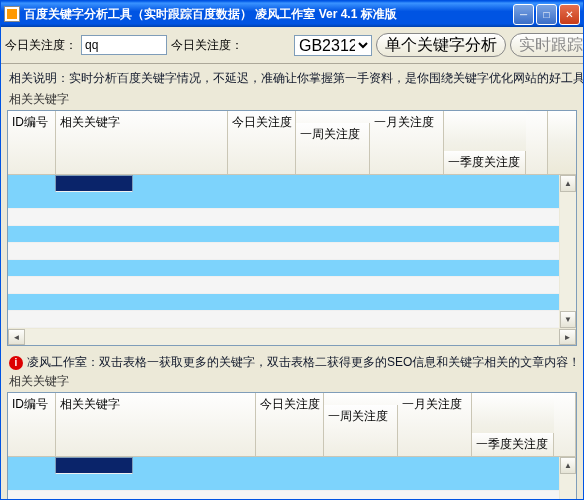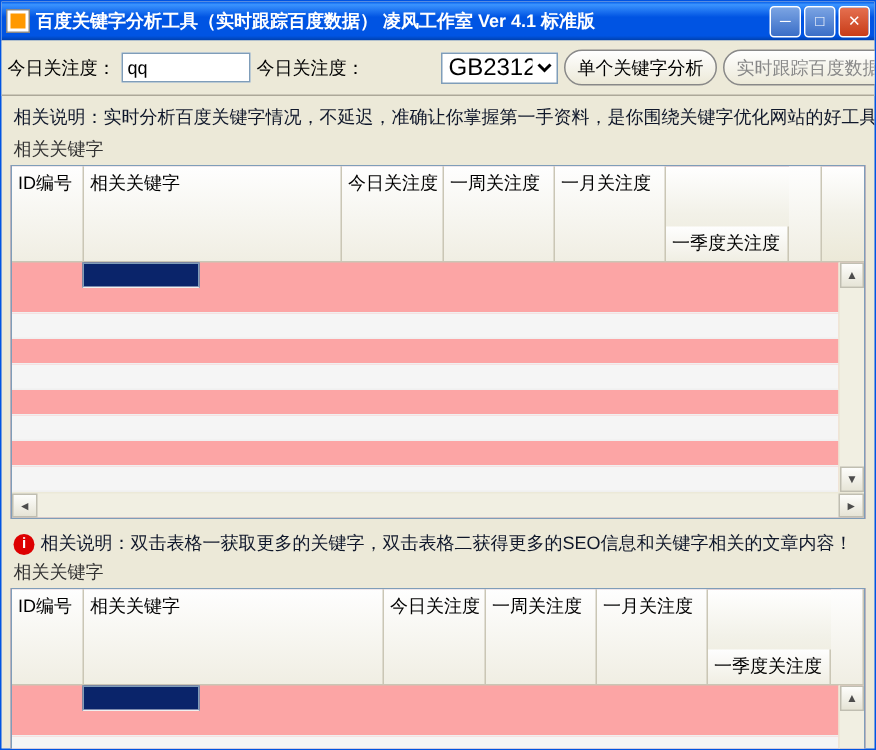--- a/index.html
+++ b/index.html
@@ -9,47 +9,47 @@
 .titlebar .icon::after { content: ""; position: absolute; inset: 2px; background: #f90; }
 .titlebar .title { flex: 1; font-weight: bold; font-size: 12px; white-space: nowrap; overflow: hidden; }
 .titlebar .btns { display: flex; gap: 2px; }
 .winbtn { width: 21px; height: 21px; background: linear-gradient(to bottom, #7ba4e3, #3a6ec7); border: 1px solid #fff; border-radius: 3px; color: #fff; display: flex; align-items: center; justify-content: center; font-size: 10px; cursor: pointer; }
 .winbtn.close { background: linear-gradient(to bottom, #e57050, #c83c18); }
 .toolbar { background: #ece9d8; padding: 6px 4px; display: flex; align-items: center; gap: 4px; border-bottom: 1px solid #aca899; }
 .toolbar label { white-space: nowrap; }
 .txt { border: 1px solid #7f9db9; background: #fff; height: 20px; padding: 0 3px; font-size: 12px; }
 .kw { width: 86px; }
 .sel { border: 1px solid #7f9db9; background: #fff; height: 21px; width: 78px; font-size: 16px; margin-left: 47px; }
-.btn { border: 1px solid #888; background: linear-gradient(to bottom, #fff, #ece9d8); height: 24px; padding: 0 8px; font-size: 12px; cursor: pointer; white-space: nowrap; border-radius: 12px; }
+.btn { border: 1px solid #888; background: linear-gradient(to bottom, #fff, #ece9d8); height: 24px; padding: 0 8px; font-size: 16px; cursor: pointer; white-space: nowrap; border-radius: 12px; }
 .btn.disabled { color: #888; }
 .btn.cut { padding: 0 4px; width: 22px; }
 .note { color: #0f172a; padding: 6px 8px 4px; font-size: 12px; white-space: nowrap; overflow: hidden; }
 .group { margin: 0 6px 4px; }
 .group-title { font-size: 12px; padding: 0 0 2px 2px; color: #333; }
-.table-box { border: 1px solid #7f9db9; background: #fca5a5; }
+.table-box { border: 1px solid #7f9db9; background: #7dd3fc; }
 .thead { display: flex; background: linear-gradient(to bottom, #fff, #f2f1e8, #ece9d8); border-bottom: 1px solid #cac6b5; }
 .th { border-right: 1px solid #cac6b5; padding: 3px 4px; font-size: 12px; white-space: nowrap; overflow: hidden; background: linear-gradient(to bottom, #fefefe, #f0eee3); }
 .scroll-area { position: relative; display: flex; }
 .rows { flex: 1; }
 .row { height: 17px; border-bottom: 1px solid #f0f0f0; }
 .row.sel { background: #0a246a; }
 .row.alt { background: #f5f5f5; }
 .vscroll { width: 17px; background: #f1efe2; border-left: 1px solid #ece9d8; display: flex; flex-direction: column; }
 .varrow { height: 17px; background: linear-gradient(to bottom, #fdfdfb, #e6e4d6); border: 1px solid #c0beb1; display: flex; align-items: center; justify-content: center; font-size: 8px; color: #4d4d4d; }
 .vtrack { flex: 1; }
 .hscroll { height: 17px; background: #f1efe2; border-top: 1px solid #ece9d8; display: flex; }
 .harrow { width: 17px; background: linear-gradient(to bottom, #fdfdfb, #e6e4d6); border: 1px solid #c0beb1; display: flex; align-items: center; justify-content: center; font-size: 8px; color: #4d4d4d; }
 .htrack { flex: 1; }
 .tip-row { display: flex; align-items: center; padding: 4px 8px 2px; gap: 4px; }
 .tip-icon { width: 14px; height: 14px; border-radius: 50%; background: #d00; color: #fff; display: flex; align-items: center; justify-content: center; font-size: 10px; font-weight: bold; }
 .c-id { width: 48px; }
 .c-kw { width: 172px; }
 .c-kw2 { flex: 1; }
 .c-a { width: 68px; }
-.c-b { width: 74px; }
+.c-b { width: 74px; margin-top: 12px; }
 .c-c { width: 74px; font-family: Liberation Mono, monospace; }
 .c-d { width: 82px; margin-top: 40px; }
 .c-e { width: 22px; }
 </style>
 </head>
 <body>
 
 <div class="titlebar">
   <div class="icon"></div>
   <div class="title">百度关键字分析工具（实时跟踪百度数据）  凌风工作室  Ver 4.1 标准版</div>
@@ -105,21 +105,21 @@
     <div class="hscroll">
       <div class="harrow">◄</div>
       <div class="htrack"></div>
       <div class="harrow">►</div>
     </div>
   </div>
 </div>
 
 <div class="tip-row">
   <div class="tip-icon">i</div>
-  <div class="note" style="padding:0">相关说明：双击表格一获取更多的关键字，双击表格二获得更多的SEO信息和关键字相关的文章内容！</div>
+  <div class="note" style="padding:0">凌风工作室：双击表格一获取更多的关键字，双击表格二获得更多的SEO信息和关键字相关的文章内容！</div>
 </div>
 
 <div class="group">
   <div class="group-title">相关关键字</div>
   <div class="table-box">
     <div class="thead">
       <div class="th c-id">ID编号</div>
       <div class="th c-kw2">相关关键字</div>
       <div class="th c-a">今日关注度</div>
       <div class="th c-b">一周关注度</div>

